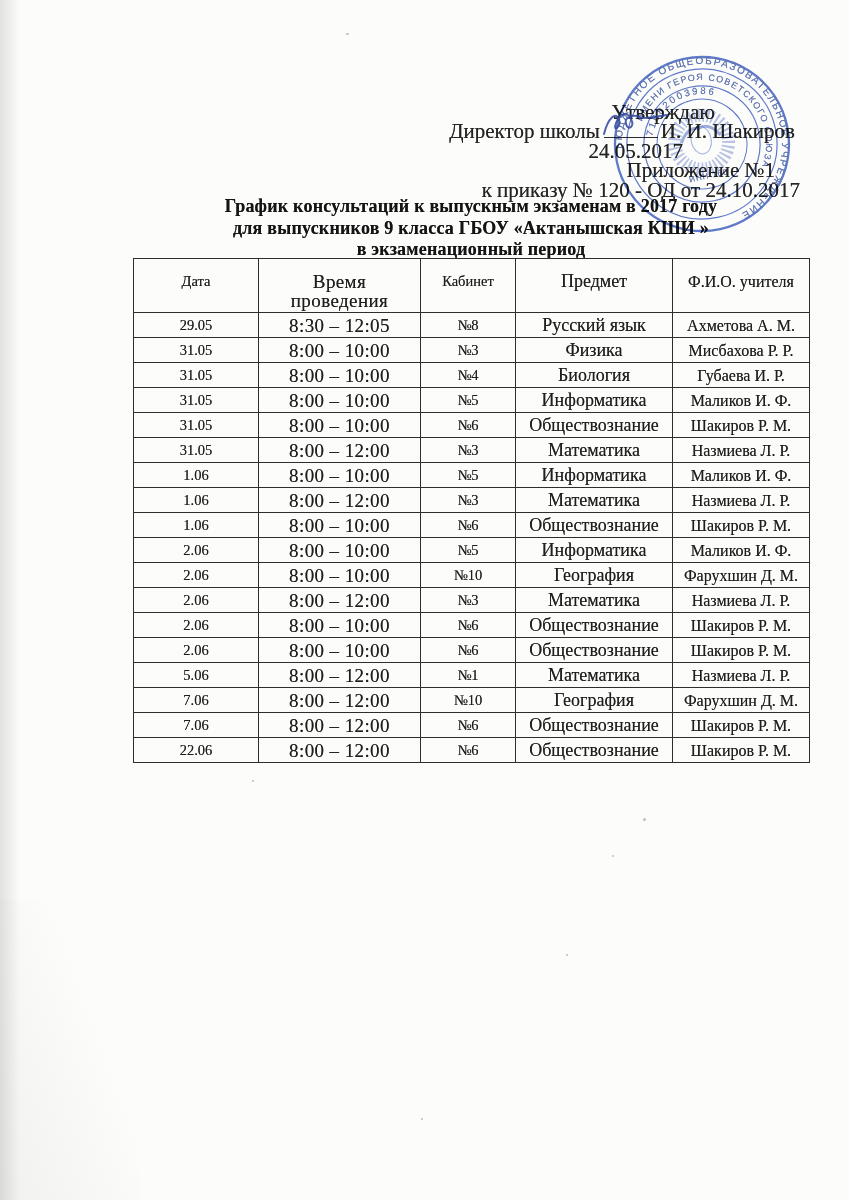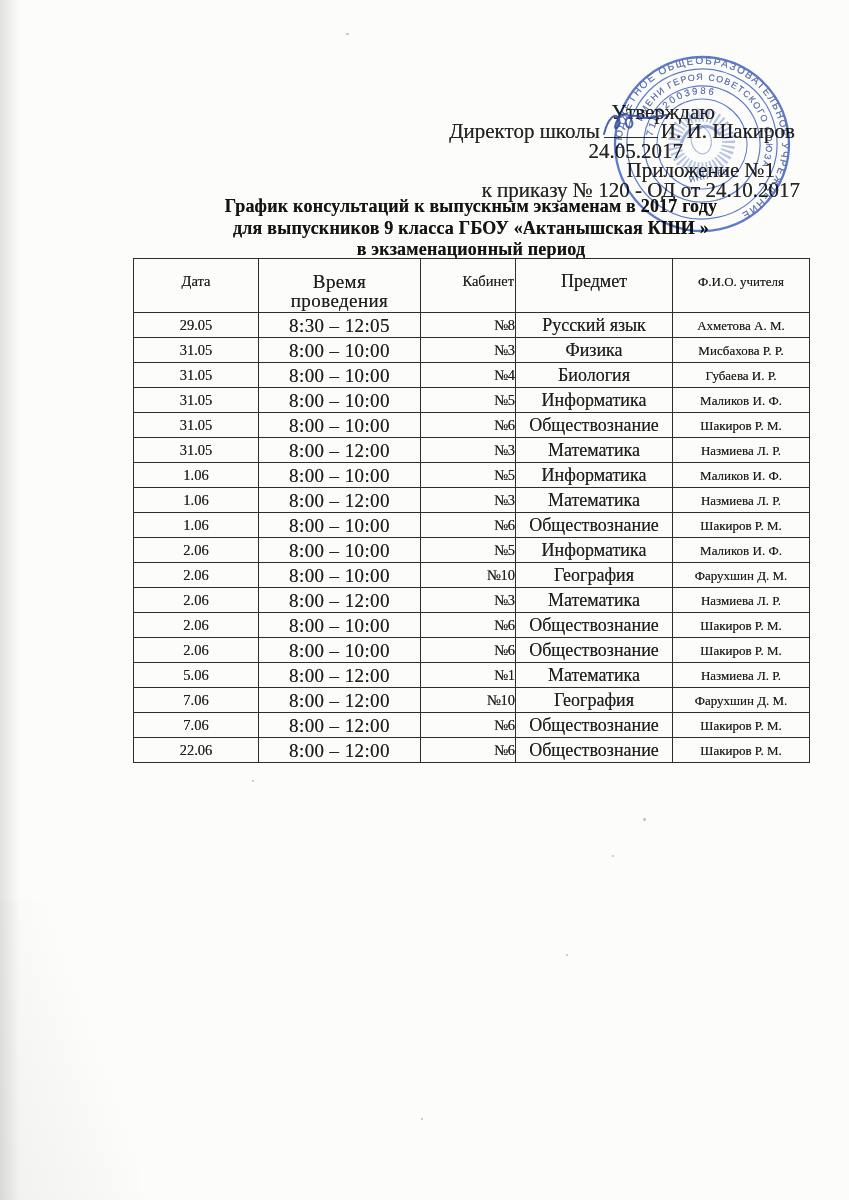--- a/index.html
+++ b/index.html
@@ -46,23 +46,23 @@
   table.sched { position:absolute; left:133px; top:258px; width:676px;
     border-collapse:collapse; table-layout:fixed; z-index:1; }
   .sched th, .sched td { border:1.6px solid #2e2e2e; overflow:hidden; }
   .sched thead th { font-weight:normal; font-size:16px; height:39px;
     vertical-align:top; padding-top:13px; text-align:center; white-space:pre-line;
     line-height:19px; }
   .sched tbody td { height:24px; padding:0; text-align:center; vertical-align:middle;
     white-space:nowrap; line-height:23px; }
   .sched .c0 { font-size:14.5px; }
   .sched .c1 { font-size:19px; letter-spacing:.4px; }
-  .sched .c2 { font-size:14.5px;text-align:right; }
+  .sched .c2 { font-size:14.5px; }
   .sched .c3 { font-size:18px; }
-  .sched .c4 { font-size:13px; }
+  .sched .c4 { font-size:16px; }
 </style>
 </head>
 <body>
 
 <div class="page">
 
   <div class="edge-left"></div>
   <div class="corner-bl"></div>
 
   <svg class="stamp" viewBox="0 0 214 194" aria-hidden="true">

